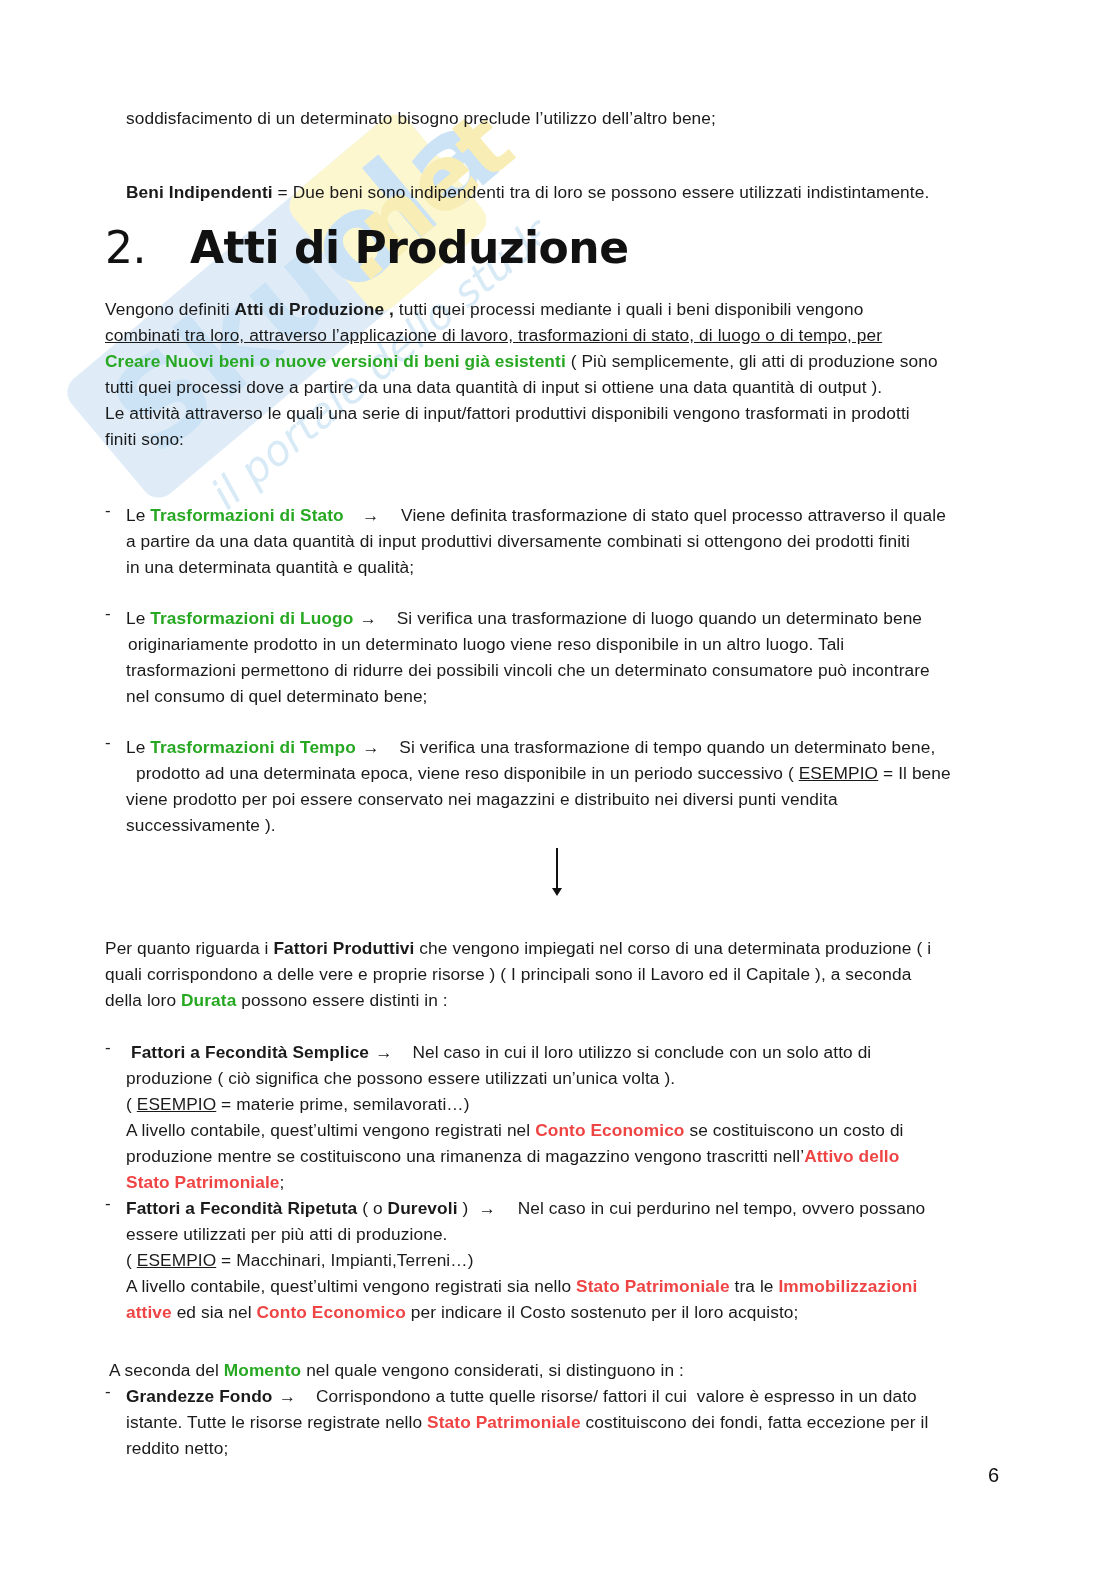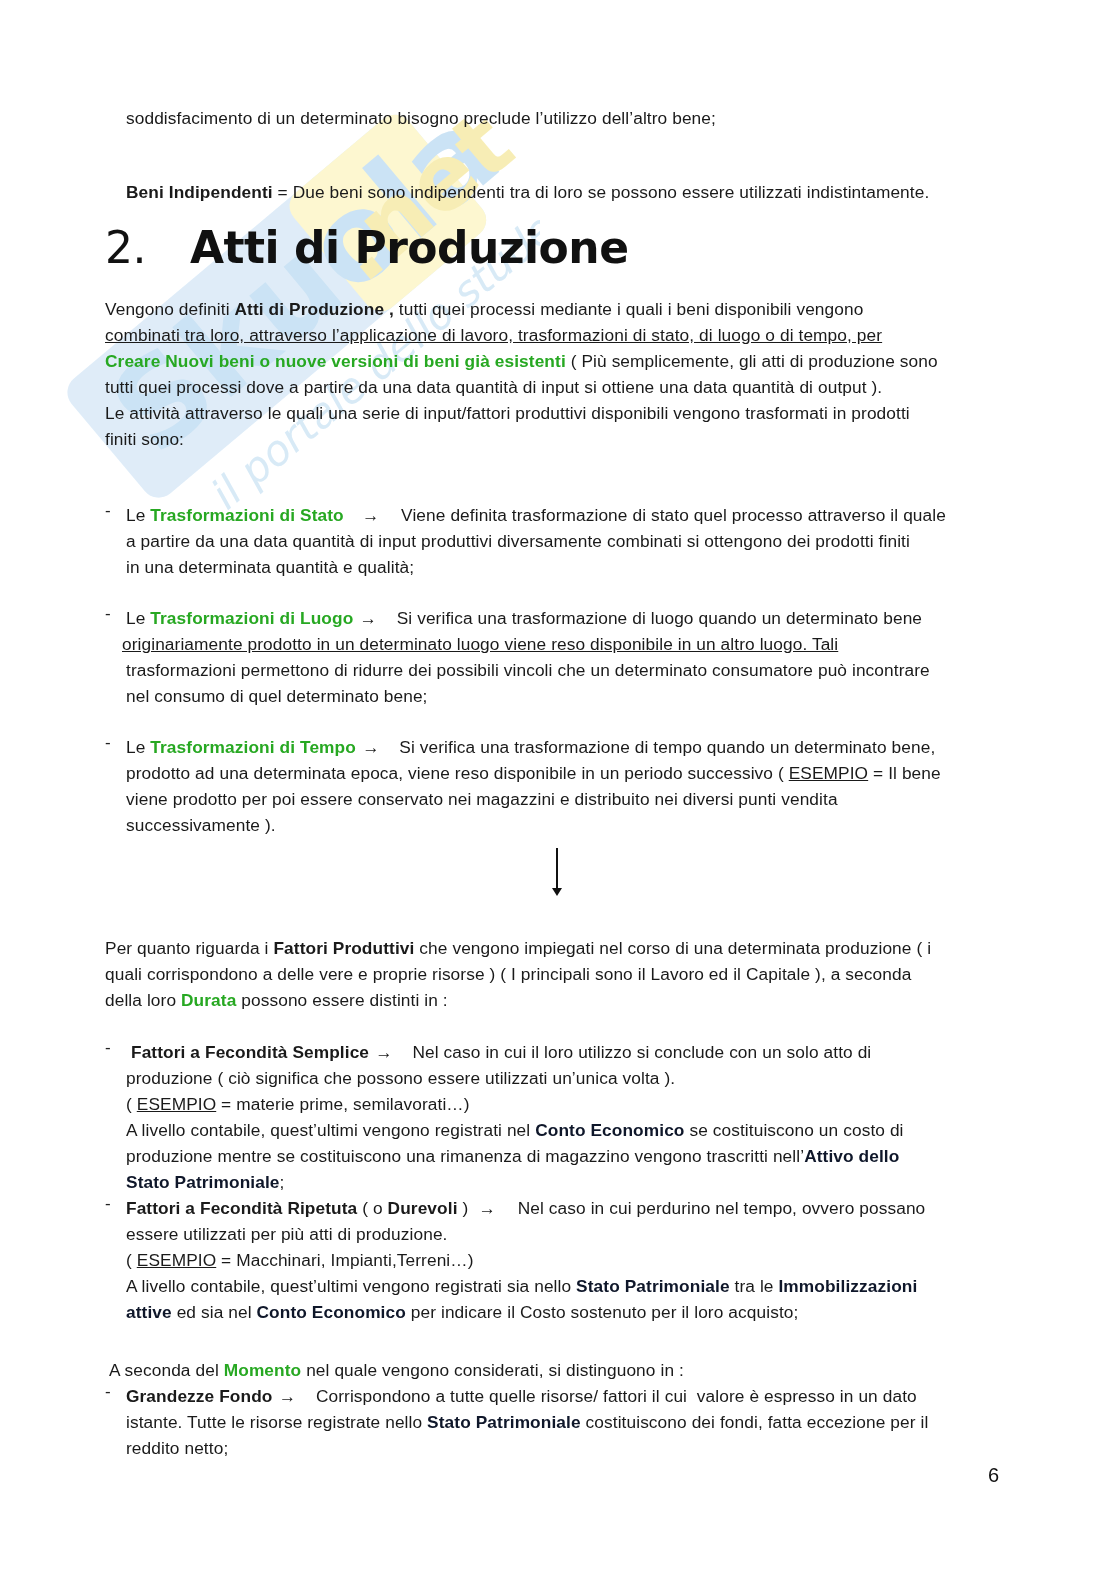--- a/index.html
+++ b/index.html
@@ -12,21 +12,21 @@
       position: absolute; left: 20px; top: 90px; width: 520px; height: 440px;
       pointer-events: none; z-index: 0;
     }
     .page { position: absolute; left: 0; top: 0; width: 1116px; z-index: 1; }
     .line {
       position: absolute; font-size: 17.3px; line-height: 26px; white-space: nowrap;
       letter-spacing: 0.1px;
     }
     .b { font-weight: bold; }
     .g { color: #27a822; font-weight: bold; }
-    .r { color: #0f172a; font-weight: bold; margin-top: 34px; }
+    .r { color: #ef4444; font-weight: bold; margin-top: 34px; }
     .u { text-decoration: underline; }
     .heading {
       position: absolute; left: 105px; top: 226px; font-size: 44px; line-height: 44px;
       font-family: "DejaVu Sans", sans-serif; font-weight: bold; color: #111;
       letter-spacing: -0.5px;
     }
     .heading .num { display: inline-block; width: 85px; font-weight: normal; }
     .dash { position: absolute; font-size: 17px; line-height: 22px; color: #222; }
     .down-arrow { position: absolute; left: 556px; top: 848px; width: 2px; height: 46px; background: #111; }
     .down-arrow::after {
@@ -91,35 +91,35 @@
     <span>a partire da una data quantità di input produttivi diversamente combinati si ottengono dei prodotti finiti</span>
   </div>
   <div class="line" style="left:126px; top:554px;">
     <span>in una determinata quantità e qualità;</span>
   </div>
 
   <div class="dash" style="left:105px; top:603px;">-</div>
   <div class="line" style="left:126px; top:605px;">
     <span>Le </span><span class="g">Trasformazioni di Luogo</span><span style="display:inline-block; width:6px;"></span><span>→</span><span style="display:inline-block; width:20px;"></span><span>Si verifica una trasformazione di luogo quando un determinato bene</span>
   </div>
-  <div class="line" style="left:122px; top:631px;text-decoration:underline;">
+  <div class="line" style="left:128px; top:631px;">
     <span>originariamente prodotto in un determinato luogo viene reso disponibile in un altro luogo. Tali</span>
   </div>
   <div class="line" style="left:126px; top:657px;">
     <span>trasformazioni permettono di ridurre dei possibili vincoli che un determinato consumatore può incontrare</span>
   </div>
   <div class="line" style="left:126px; top:683px;">
     <span>nel consumo di quel determinato bene;</span>
   </div>
 
   <div class="dash" style="left:105px; top:732px;">-</div>
   <div class="line" style="left:126px; top:734px;">
     <span>Le </span><span class="g">Trasformazioni di Tempo</span><span style="display:inline-block; width:6px;"></span><span>→</span><span style="display:inline-block; width:20px;"></span><span>Si verifica una trasformazione di tempo quando un determinato bene,</span>
   </div>
-  <div class="line" style="left:126px; top:760px;">
+  <div class="line" style="left:136px; top:760px;">
     <span>prodotto ad una determinata epoca, viene reso disponibile in un periodo successivo ( </span><span class="u">ESEMPIO</span><span> = Il bene</span>
   </div>
   <div class="line" style="left:126px; top:786px;">
     <span>viene prodotto per poi essere conservato nei magazzini e distribuito nei diversi punti vendita</span>
   </div>
   <div class="line" style="left:126px; top:812px;">
     <span>successivamente ).</span>
   </div>
 
   <div class="down-arrow"></div>

